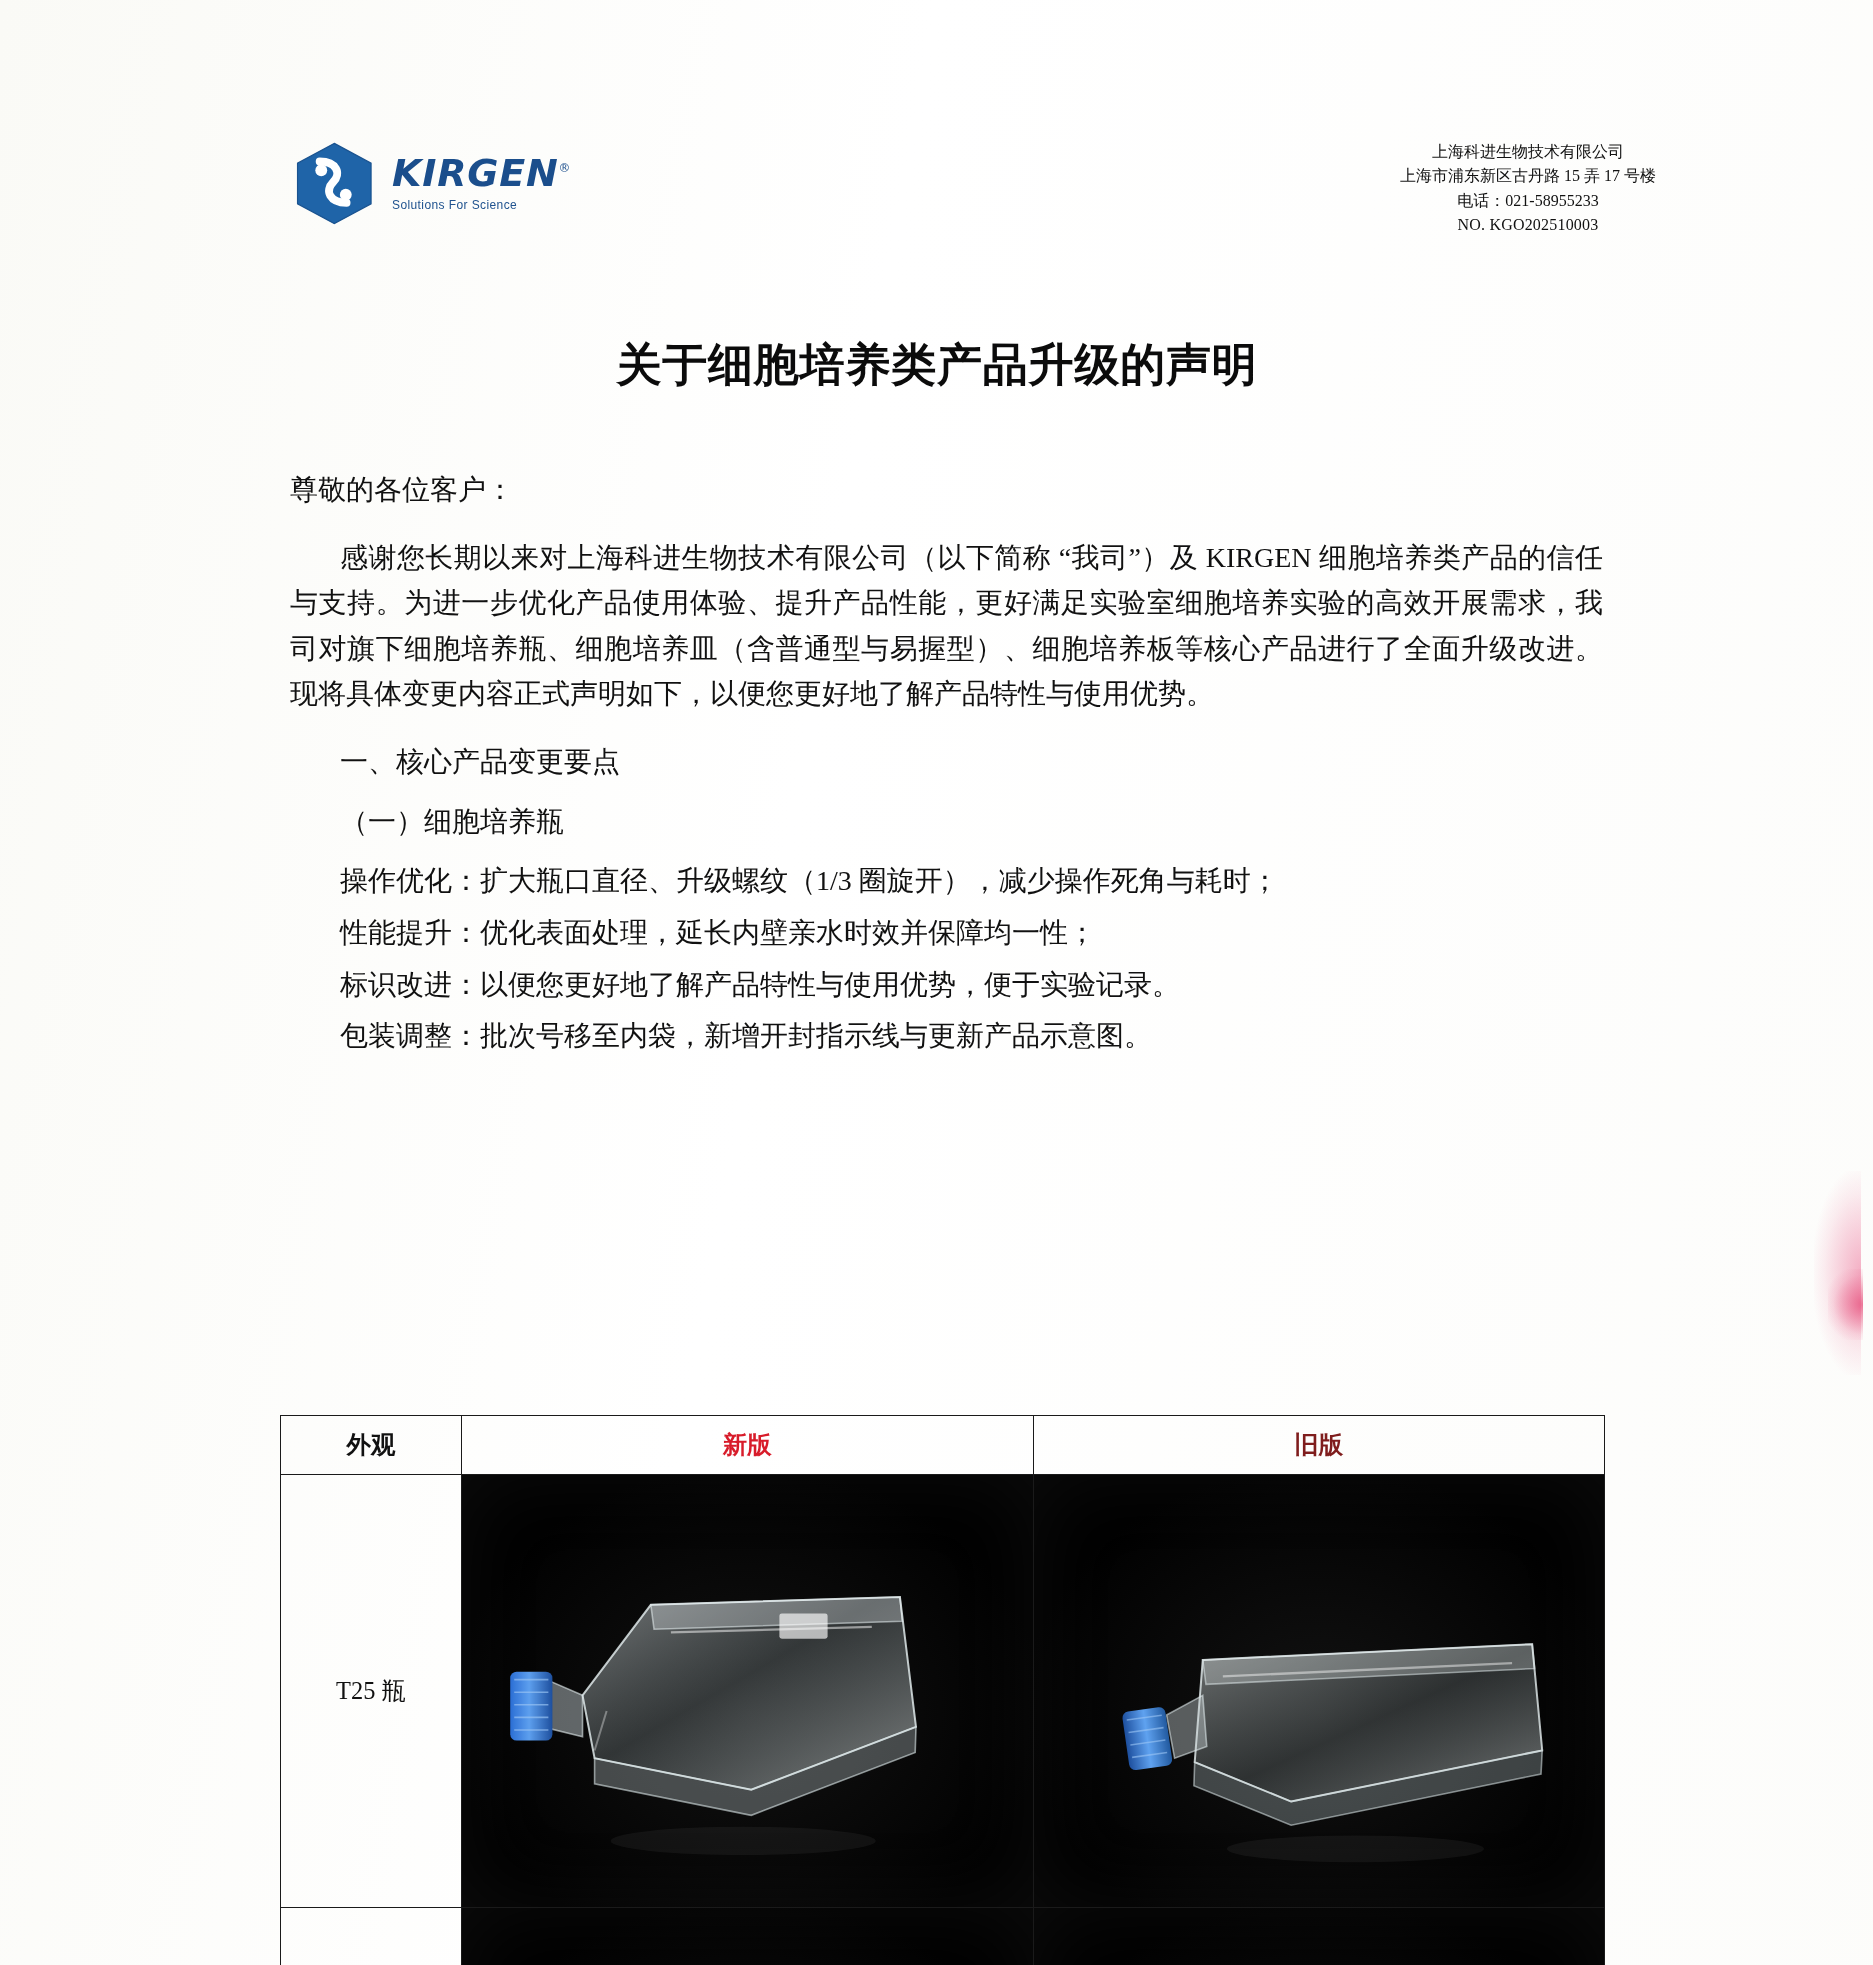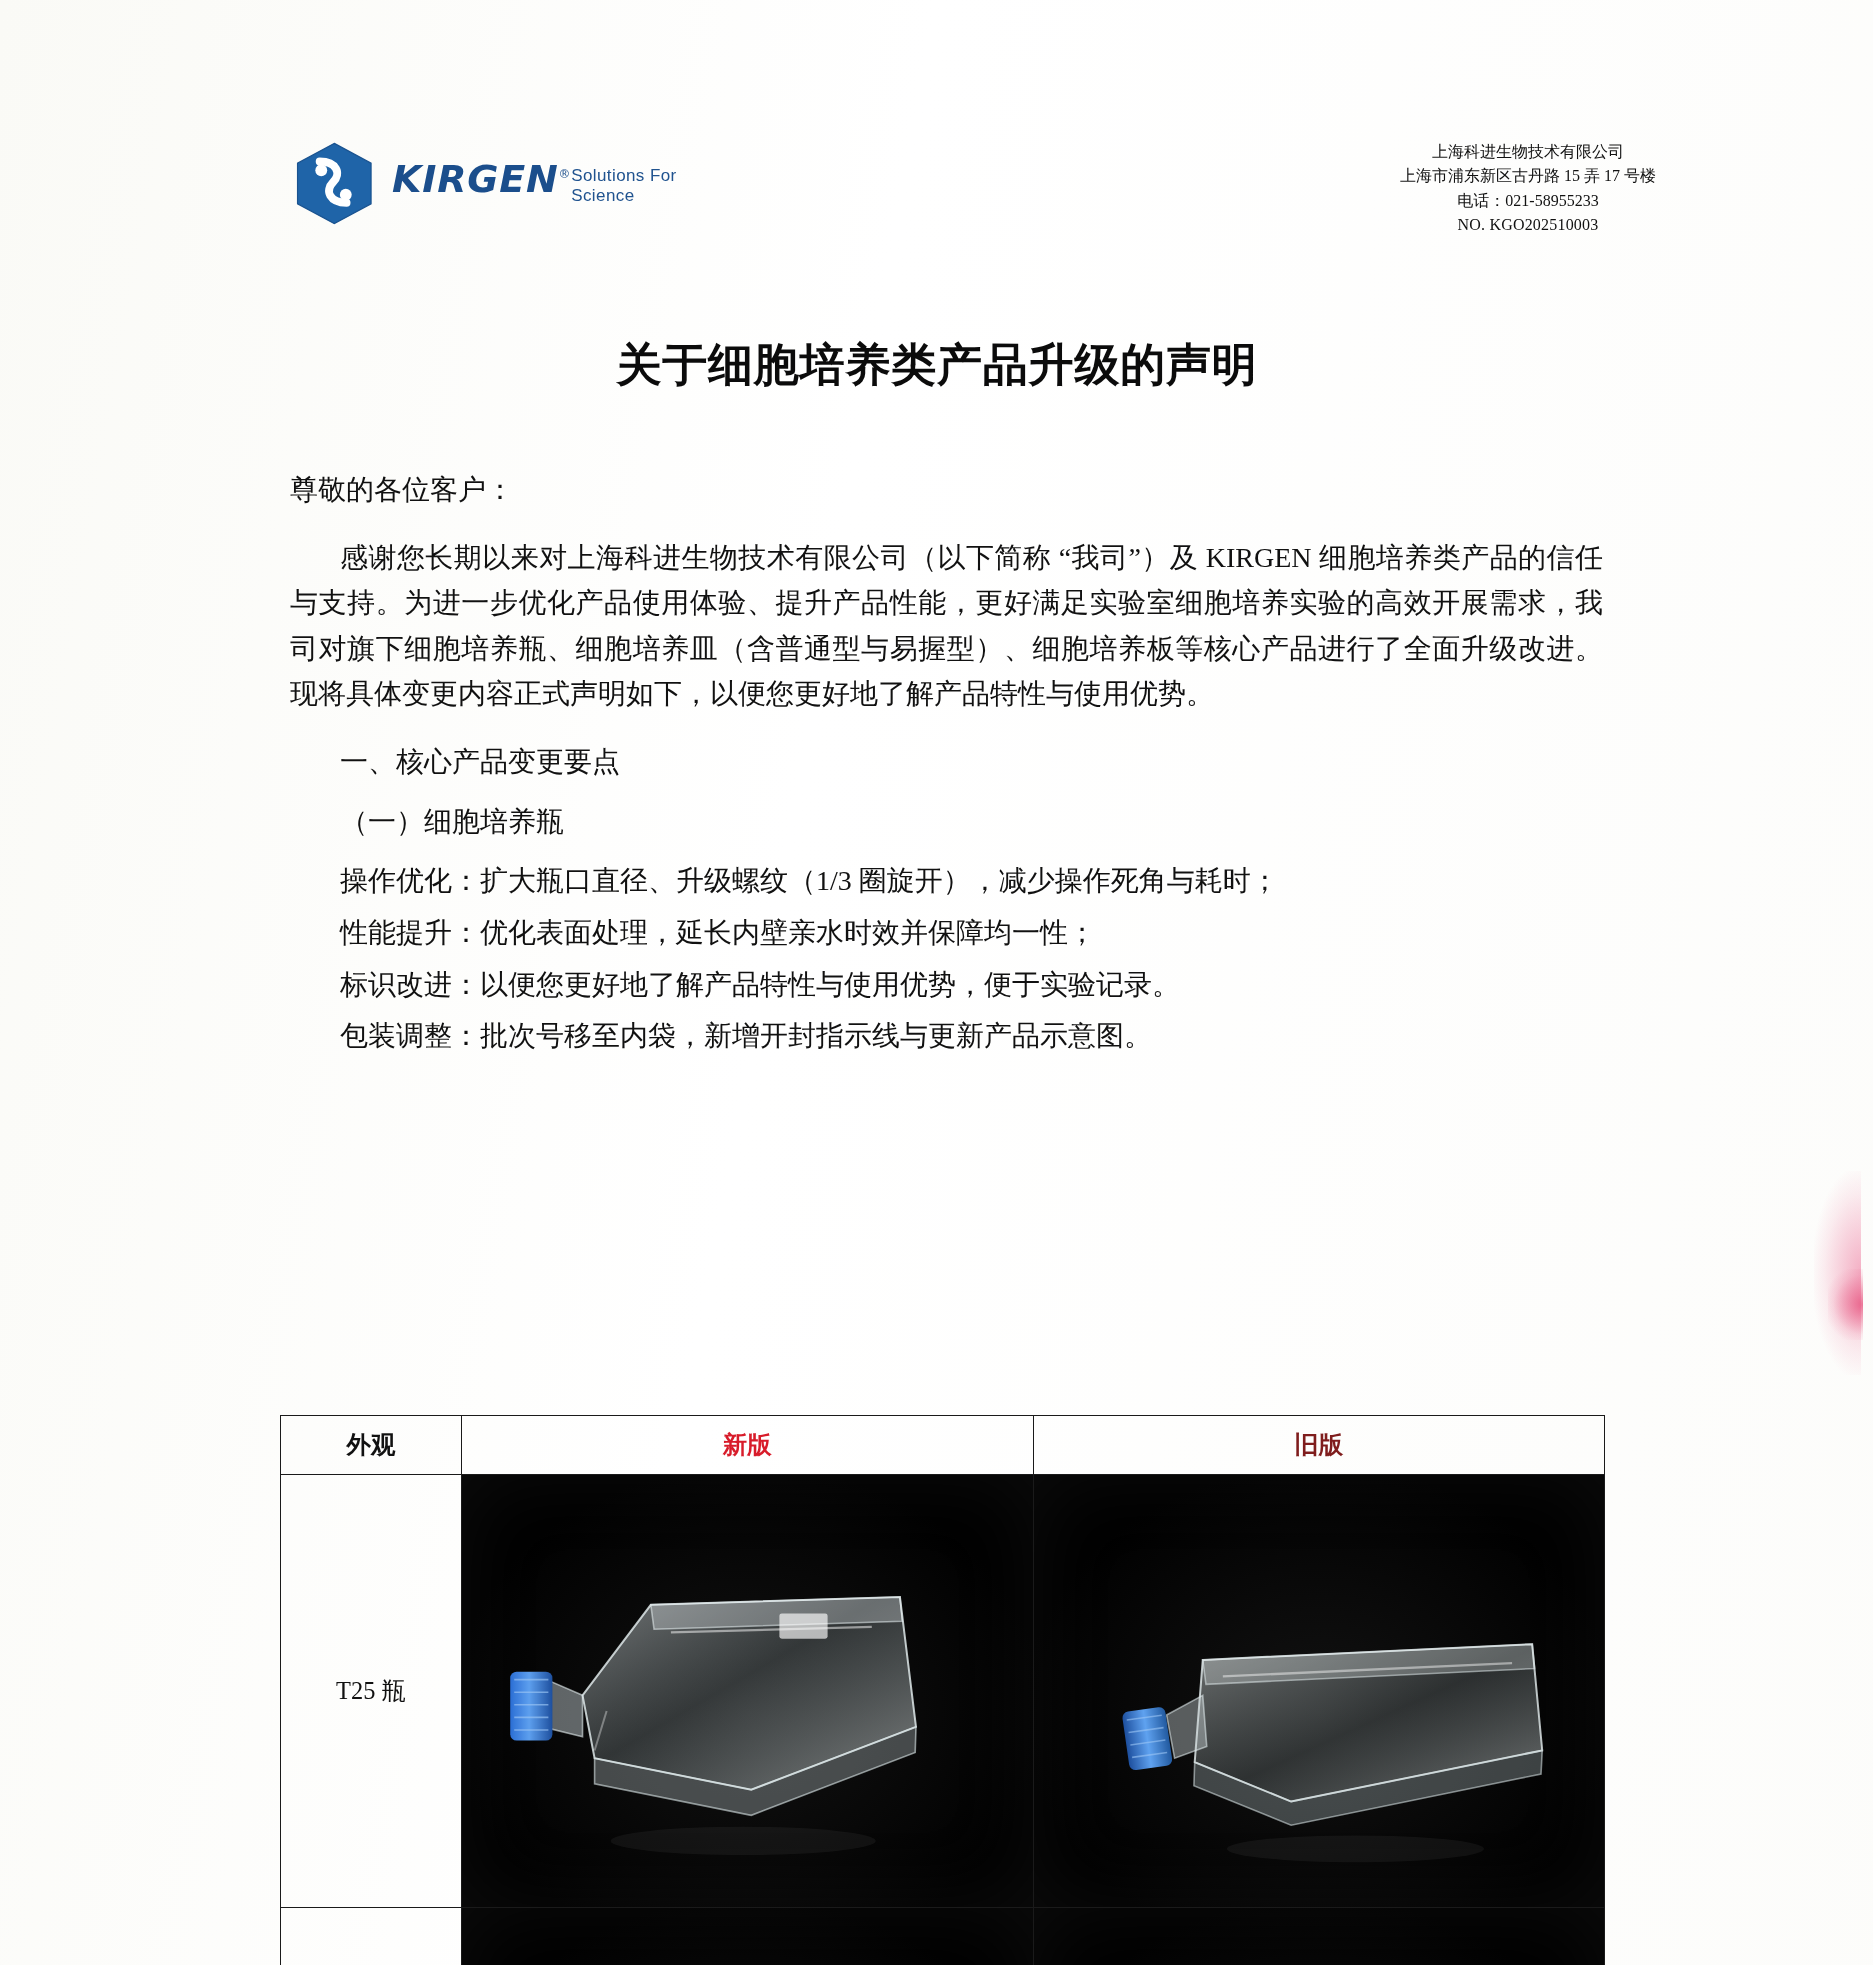--- a/index.html
+++ b/index.html
@@ -46,42 +46,42 @@
   .logo-mark {
     width: 85px;
     height: 85px;
     position: relative;
     flex: none;
   }
   .logo-mark svg { display: block; }
   .logo-text {
     margin-left: 15px;
     display: flex;
-    flex-direction: row;
+    flex-direction: column;
     justify-content: center;
   }
   .logo-word {
     font-family: "DejaVu Sans", sans-serif;
     font-weight: bold;
     font-style: italic;
     font-size: 38px;
     letter-spacing: 0.8px;
     color: #1b4e8c;
     line-height: 1.0;
     position: relative;
   }
   .logo-reg {
     font-size: 11.8px;
     vertical-align: super;
     font-style: normal;
     font-weight: normal;
   }
   .logo-tagline {
     font-family: "Liberation Sans", sans-serif;
-    font-size: 17px;
+    font-size: 12px;
     letter-spacing: 0.4px;
     color: #20538f;
     margin-top: 6.7px;
   }
 
   .company-block {
     position: absolute;
     right: 218px;
     top: 140px;
     text-align: center;

